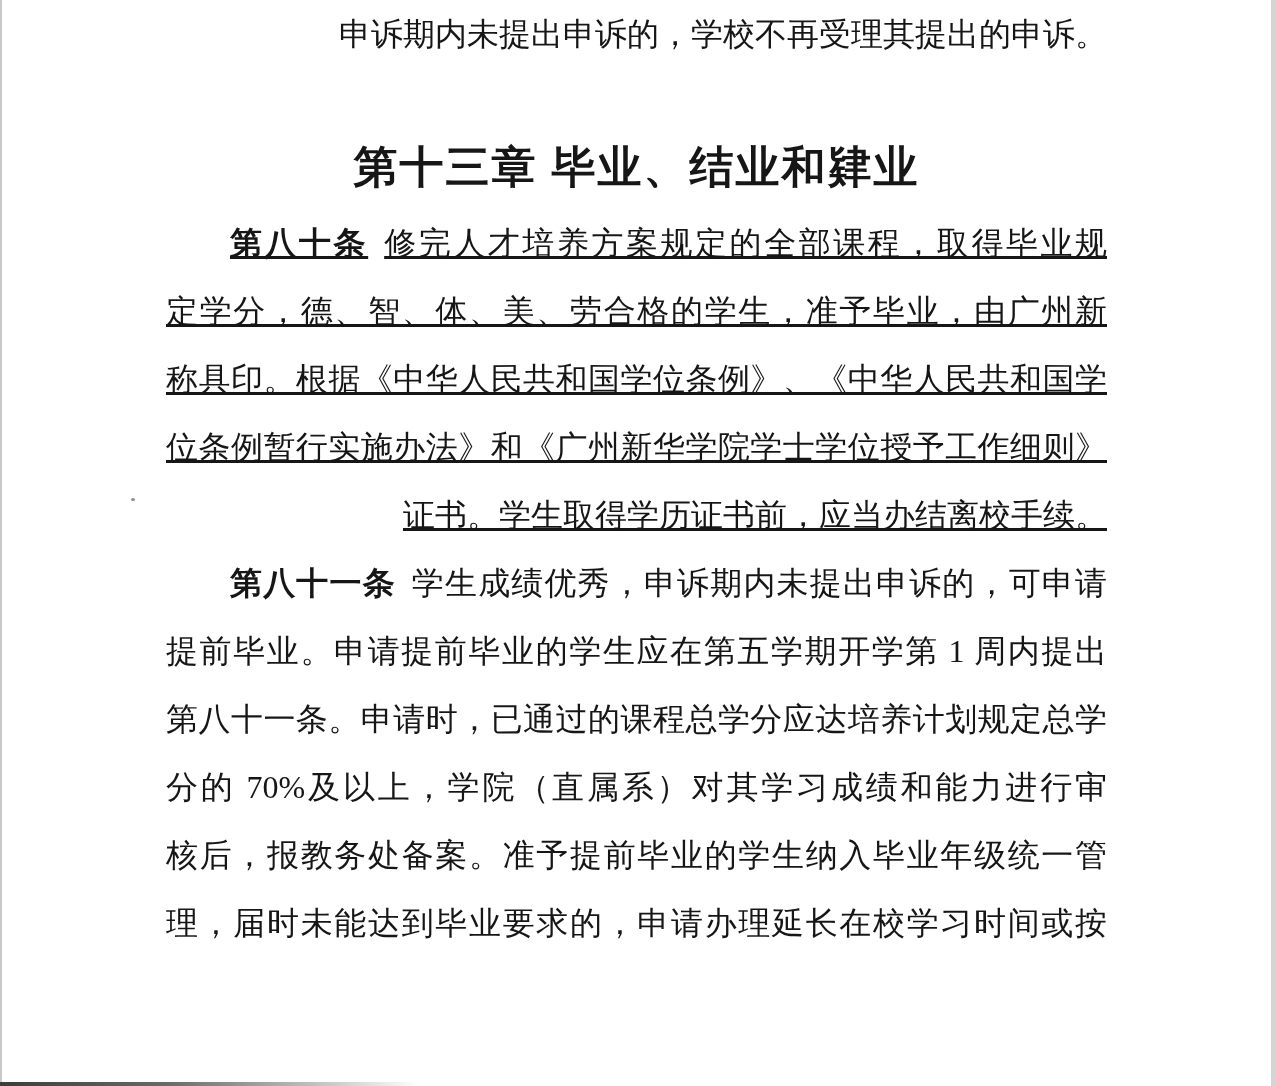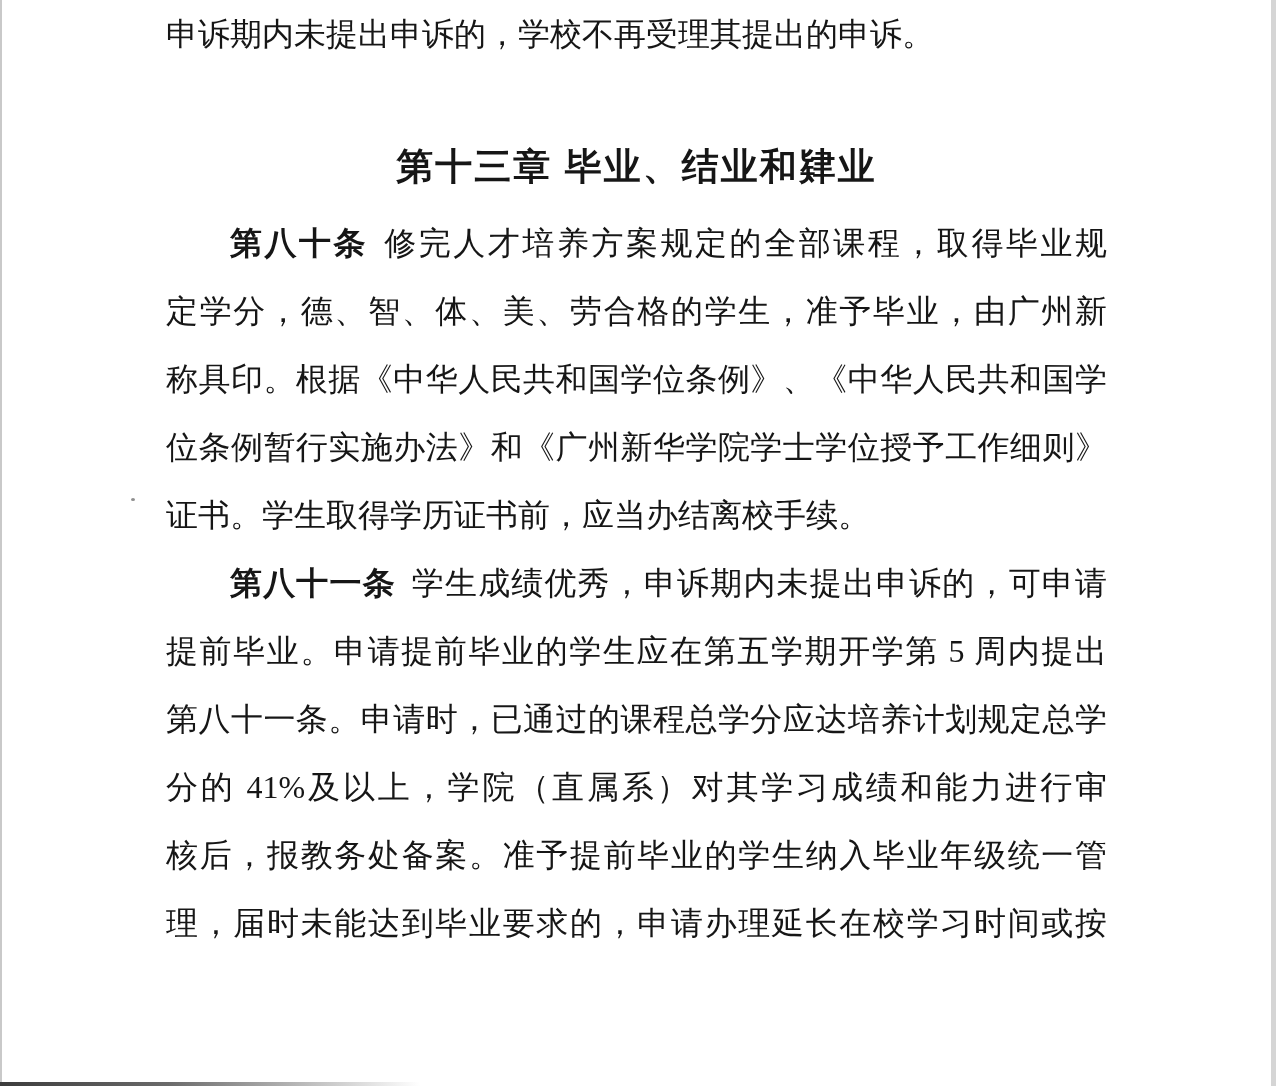--- a/index.html
+++ b/index.html
@@ -53,40 +53,41 @@
     line-height: 68px;
     height: 68px;
     white-space: nowrap;
   }
   .j {
     white-space: normal;
     text-align: justify;
     text-align-last: justify;
   }
   .l {
-    text-align: left;
+    text-align: right;
   }
   .indent {
     text-indent: 64px;
   }
   .spacer {
     height: 65px;
   }
   .chapter {
     margin: 0;
     height: 68px;
     line-height: 68px;
-    font-size: 37px;
+    font-size: 44px;
     font-weight: bold;
     text-align: center;
     font-family: "Liberation Sans", "DejaVu Sans", sans-serif;
     letter-spacing: 2px;
   }
   .para1 {
     margin-top: 8px;
+    text-decoration: underline;
   }
   .article-label {
     font-weight: bold;
     font-family: "Liberation Sans", "DejaVu Sans", sans-serif;
     margin-right: 16px;
   }
 </style>
 </head>
 <body>
 
@@ -112,21 +113,21 @@
       <div class="line j">定学分，德、智、体、美、劳合格的学生，准予毕业，由广州新</div>
       <div class="line j">称具印。根据《中华人民共和国学位条例》、《中华人民共和国学</div>
       <div class="line j">位条例暂行实施办法》和《广州新华学院学士学位授予工作细则》</div>
       <div class="line l">证书。学生取得学历证书前，应当办结离校手续。</div>
     </div>
 
     <div>
       <div class="line j indent">
         <span class="article-label">第八十一条</span><span>学生成绩优秀，申诉期内未提出申诉的，可申请</span>
       </div>
-      <div class="line j">提前毕业。申请提前毕业的学生应在第五学期开学第 5 周内提出</div>
+      <div class="line j">提前毕业。申请提前毕业的学生应在第五学期开学第 1 周内提出</div>
       <div class="line j">第八十一条。申请时，已通过的课程总学分应达培养计划规定总学</div>
-      <div class="line j">分的 41%及以上，学院（直属系）对其学习成绩和能力进行审</div>
+      <div class="line j">分的 70%及以上，学院（直属系）对其学习成绩和能力进行审</div>
       <div class="line j">核后，报教务处备案。准予提前毕业的学生纳入毕业年级统一管</div>
       <div class="line j">理，届时未能达到毕业要求的，申请办理延长在校学习时间或按</div>
     </div>
 
   </div>
 </div>
 
 </body></html>

